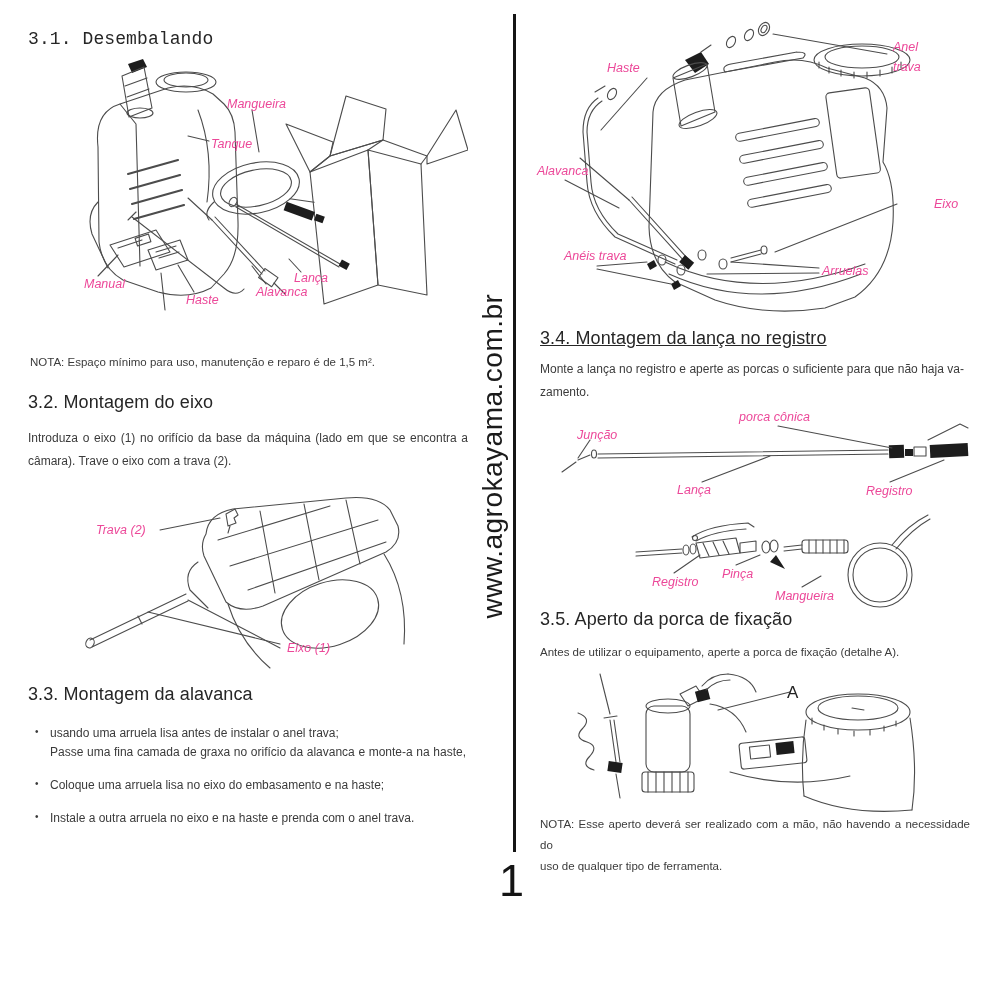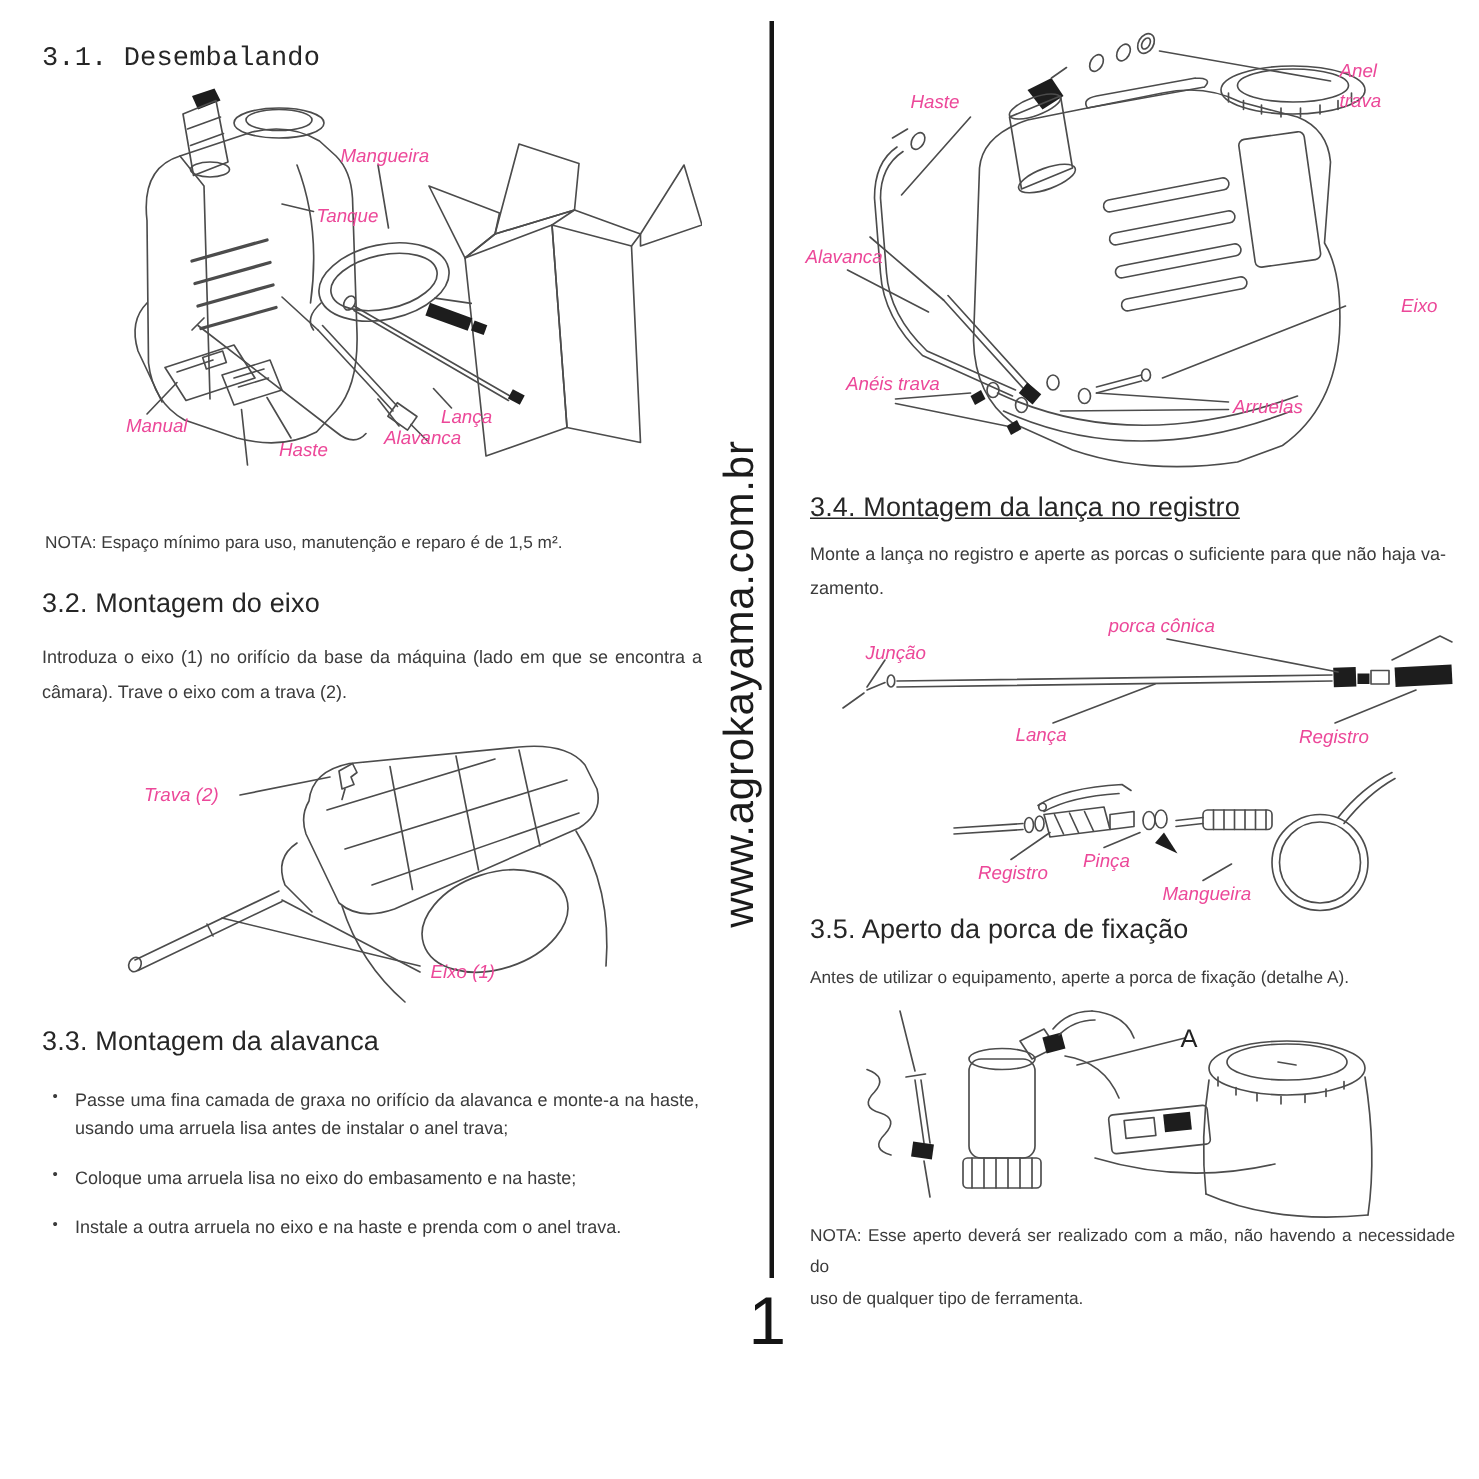--- a/index.html
+++ b/index.html
@@ -142,22 +142,22 @@
     <line x1="82" y1="38" x2="142" y2="26"></line>
     <line x1="70" y1="120" x2="202" y2="152"></line>
     <line x1="110" y1="108" x2="202" y2="156"></line>
   </svg>
   <span class="flabel" style="left:96px;top:523px;">Trava (2)</span>
   <span class="flabel" style="left:287px;top:641px;">Eixo (1)</span>
 
   <div class="h2" style="left:28px;top:653px;margin-top:30px;">3.3. Montagem da alavanca</div>
   <ul class="bullets">
     <li>
+      <div class="ln">usando uma arruela lisa antes de instalar o anel trava;</div>
       <div class="ln jl">Passe uma fina camada de graxa no orifício da alavanca e monte-a na haste,</div>
-      <div class="ln">usando uma arruela lisa antes de instalar o anel trava;</div>
     </li>
     <li>
       <div class="ln">Coloque uma arruela lisa no eixo do embasamento e na haste;</div>
     </li>
     <li>
       <div class="ln">Instale a outra arruela no eixo e na haste e prenda com o anel trava.</div>
     </li>
   </ul>
 
   <svg class="fig" style="left:535px;top:12px;" width="430" height="312" viewBox="0 0 430 312">

